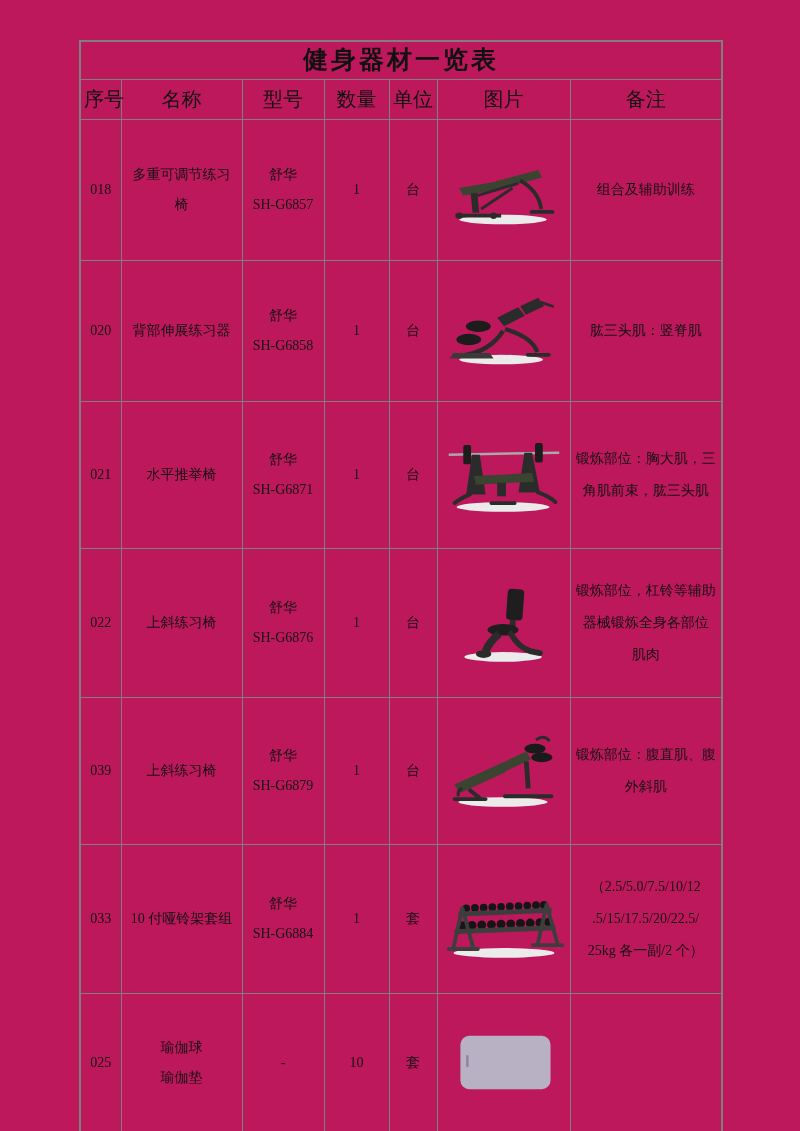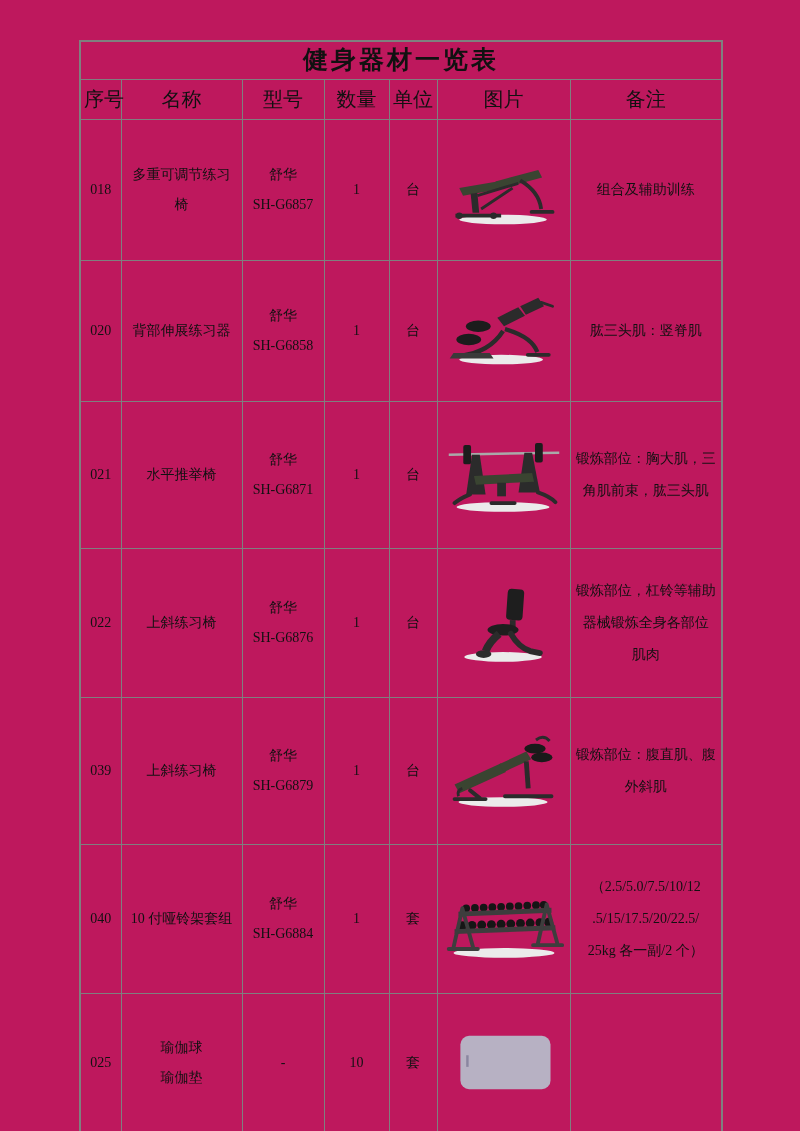--- a/index.html
+++ b/index.html
@@ -181,21 +181,21 @@
           <path d="M88,34 L90,62" stroke="var(--frame)" stroke-width="5"></path>
           <path d="M66,70 L114,70 M30,64 L40,72 M14,73 L46,73" stroke="var(--frame)" stroke-width="4" fill="none" stroke-linecap="round"></path>
           <path d="M22,62 q-6,2 -4,8" stroke="var(--frame)" stroke-width="3" fill="none"></path>
         </svg>
       </td>
       <td class="remark-cell">锻炼部位：腹直肌、腹
 外斜肌</td>
     </tr>
 
     <tr style="height:96px">
-      <td>040</td>
+      <td>033</td>
       <td>10 付哑铃架套组</td>
       <td>舒华
 SH-G6884</td>
       <td>1</td>
       <td>套</td>
       <td class="pic-cell">
         <svg class="photo" width="126" height="88" viewBox="0 0 130 90">
           <ellipse cx="65" cy="80" rx="52" ry="5" fill="var(--shadow)"></ellipse>
           <g fill="#151515">
             <circle cx="26" cy="34" r="4"></circle>

